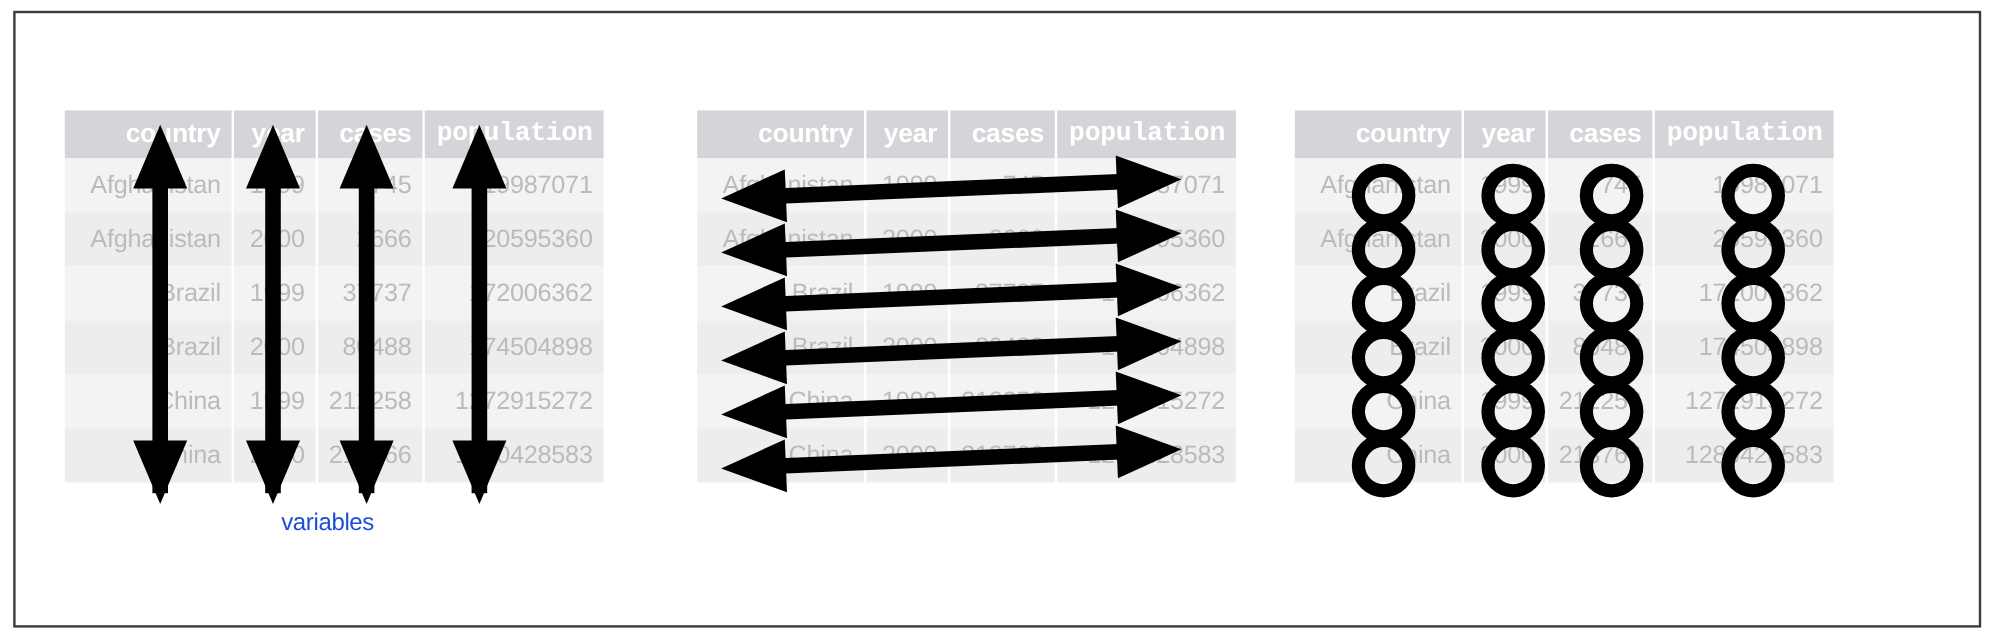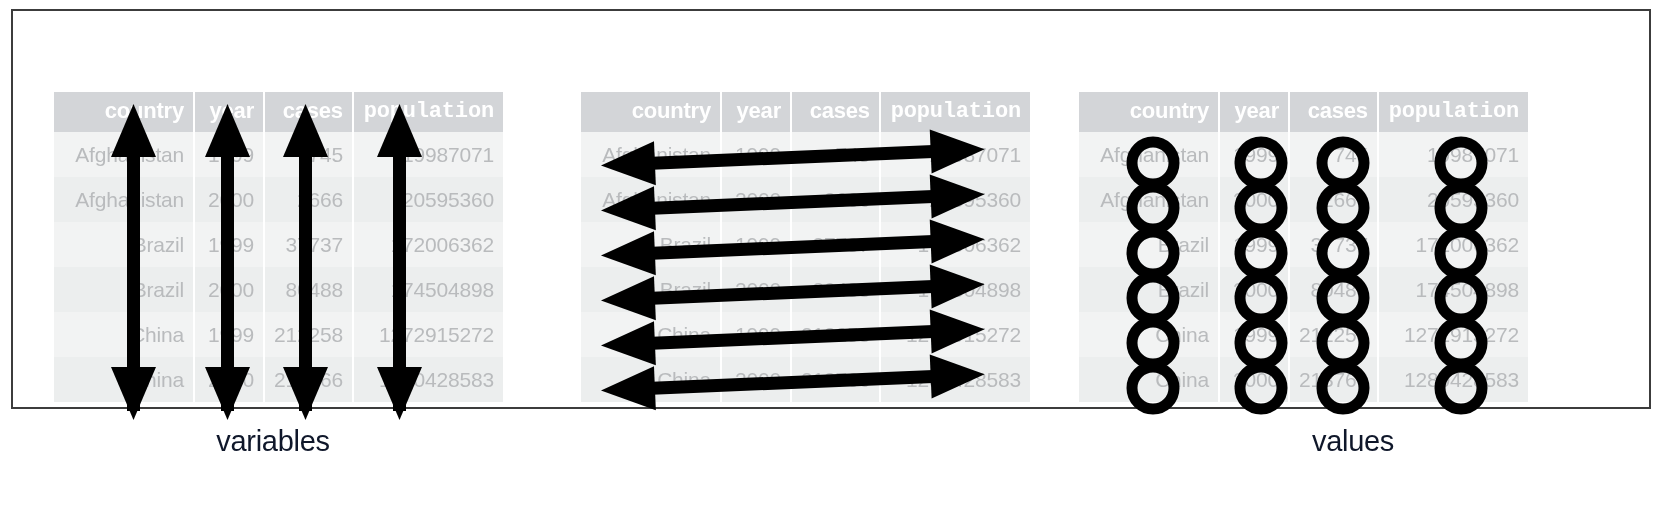--- a/index.html
+++ b/index.html
@@ -12,21 +12,21 @@
     height: 524px;
     font-family: "Liberation Sans", sans-serif;
     overflow: hidden;
   }
 
   #figure-frame {
     position: absolute;
     left: 11px;
     top: 9px;
     width: 1640px;
-    height: 400px;
+    height: 514px;
     border: 2px solid #3c3c3c;
     background: #ffffff;
     box-sizing: border-box;
   }
 
   .panel {
     position: absolute;
     top: 0;
     height: 501px;
   }
@@ -75,22 +75,22 @@
     left: 0;
     top: 0;
     pointer-events: none;
   }
 
   .panel-label {
     position: absolute;
     top: 414px;
     width: 100%;
     text-align: center;
-    font-size: 29px;
-    color: #0f172a;
+    font-size: 20px;
+    color: #1d4ed8;
     letter-spacing: -0.3px;
   }
 
   
   #panel-variables   { left: 0px;   width: 520px; }
   #panel-observations{ left: 520px; width: 520px; }
   #panel-values      { left: 1040px;width: 600px; }
 
   #panel-variables .table-wrap    { left: 41px; }
   #panel-observations .table-wrap { left: 48px; }
@@ -356,16 +356,15 @@
 
         <circle cx="408" cy="152" r="21"></circle>
         <circle cx="408" cy="197" r="21"></circle>
         <circle cx="408" cy="242" r="21"></circle>
         <circle cx="408" cy="287" r="21"></circle>
         <circle cx="408" cy="332" r="21"></circle>
         <circle cx="408" cy="377" r="21"></circle>
       </g>
     </svg>
 
-    <div class="panel-label">values</div>
   </div>
 
 </div>
 
 </body></html>

